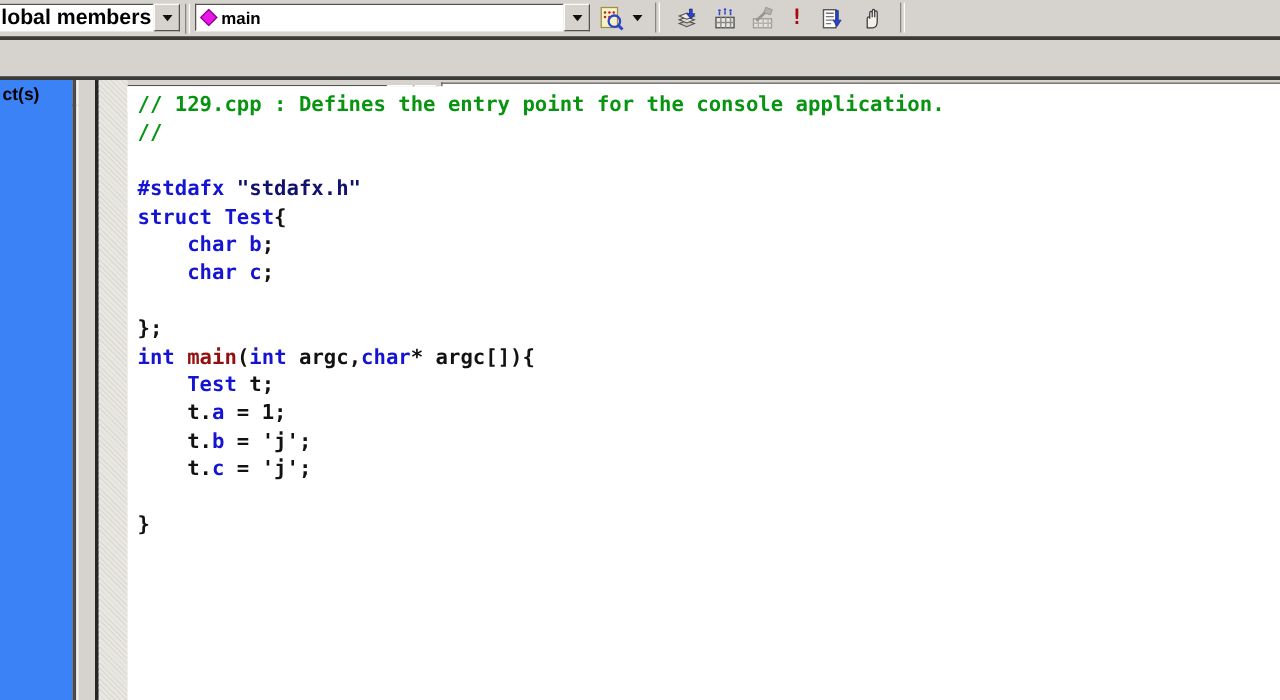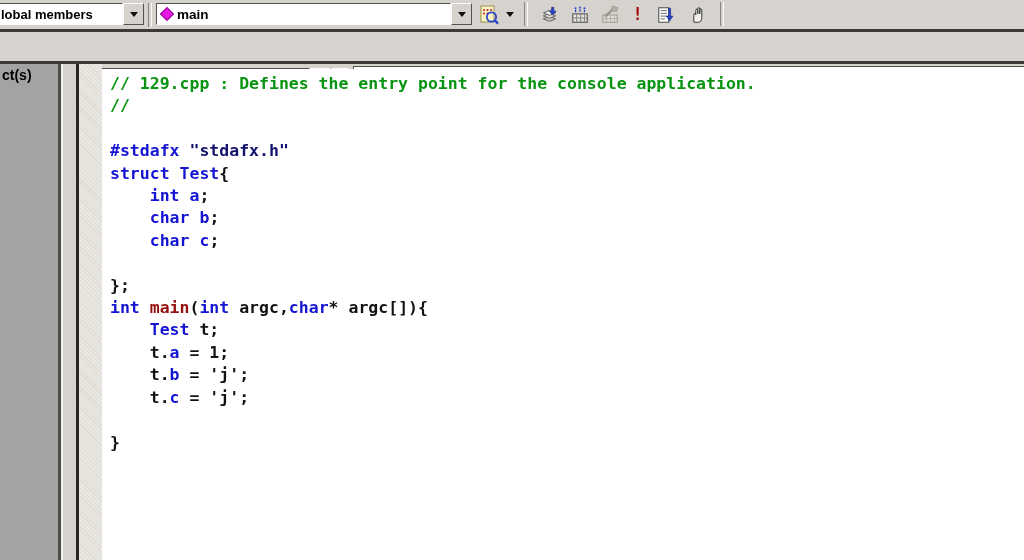--- a/index.html
+++ b/index.html
@@ -16,21 +16,21 @@
   .tri-up.sm{border-left-width:3px;border-right-width:3px;border-bottom-width:4px;}
   .vsep{width:2px;height:24px;border-left:1px solid #8a867e;border-right:1px solid #fdfcfa;}
   .center{display:flex;align-items:center;justify-content:center;}
 
   
   .toolbar-top{position:absolute;left:0;top:0;width:1024px;height:29px;background:#d6d3ce;border-bottom:3px solid #3a3a38;display:flex;align-items:center;}
   .combo{height:22px;display:flex;align-items:stretch;}
   .combo .text-zone{background:#fff;border:1px solid;border-color:#55524c #fdfcfa #fdfcfa #55524c;display:flex;align-items:center;overflow:hidden;white-space:nowrap;}
   .combo .drop-btn{width:19px;background:#d6d3ce;border:1px solid;border-color:#fdfcfa #55524c #55524c #fdfcfa;display:flex;align-items:center;justify-content:center;}
   .combo1{position:absolute;left:0;top:3px;width:144px;}
-  .combo1 .text-zone{width:124px;font-weight:bold;font-size:13px;padding-left:1px;border-left:none;}
+  .combo1 .text-zone{width:124px;font-weight:bold;font-size:17px;padding-left:1px;border-left:none;}
   .combo2{position:absolute;left:156px;top:3px;width:316px;}
   .combo2 .text-zone{flex:1;font-weight:bold;font-size:13.5px;padding-left:5px;gap:5px;}
   .diamond{width:8px;height:8px;background:#e618e6;border:1px solid #8d068d;transform:rotate(45deg);flex:0 0 auto;}
   .sep1{position:absolute;left:148px;top:3px;}
   .sep2{position:absolute;left:524px;top:2px;}
   .sep3{position:absolute;left:720px;top:2px;}
   .wizard-btn{position:absolute;left:476px;top:2px;width:26px;height:25px;}
   .wizard-drop{position:absolute;left:506px;top:12px;}
   .mini-btn{position:absolute;top:2px;width:27px;height:25px;}
   .excl{color:#a80808;font-weight:bold;font-size:17px;font-family:"DejaVu Sans Mono",monospace;line-height:1;}
@@ -43,21 +43,21 @@
   .close-glyph{font-weight:bold;font-size:11px;line-height:1;font-family:"Liberation Sans",sans-serif;color:#101010;}
   .combo3{position:absolute;left:100px;top:36px;width:231px;height:22px;display:flex;}
   .combo3 .text-zone{flex:1;background:#fff;border:1px solid;border-color:#55524c #fdfcfa #fdfcfa #55524c;display:flex;align-items:center;gap:6px;font-size:12.5px;padding-left:4px;white-space:nowrap;}
   .combo3 .drop-btn{width:19px;background:#d6d3ce;border:1px solid;border-color:#fdfcfa #55524c #55524c #fdfcfa;display:flex;align-items:center;justify-content:center;}
   .spinner{position:absolute;left:332px;top:36px;width:18px;height:22px;display:flex;flex-direction:column;}
   .spinner .sp{flex:1;display:flex;align-items:center;justify-content:center;}
   .func-field{position:absolute;left:353px;top:34px;width:671px;height:25px;background:#fff;border:1px solid;border-color:#55524c #fdfcfa #fdfcfa #55524c;border-right:none;display:flex;align-items:center;gap:7px;padding-left:7px;font-size:12.5px;white-space:nowrap;overflow:hidden;}
 
   
   .main{position:absolute;left:0;top:64px;width:1024px;height:496px;}
-  .ws-pane{position:absolute;left:0;top:0;width:58px;height:496px;background:#a3a3a3;}
+  .ws-pane{position:absolute;left:0;top:0;width:58px;height:496px;background:#3b82f6;}
   .ws-label{font-weight:bold;font-size:14px;color:#000;padding:3px 0 0 2px;white-space:nowrap;}
   .ws-border{position:absolute;left:58px;top:0;width:3px;height:496px;background:#4c4a46;}
   .ws-hl{position:absolute;left:61px;top:0;width:2px;height:496px;background:#f3f1ec;}
   .splitter{position:absolute;left:63px;top:0;width:13px;height:496px;background:#d6d3ce;}
   .ed-border{position:absolute;left:76px;top:0;width:3px;height:496px;background:#262624;}
   .ed-margin{position:absolute;left:79px;top:0;width:23px;height:496px;
     background-color:#e9e7e1;
     background-image:repeating-linear-gradient(45deg,#dedbd4 0 1px,transparent 1px 3px);}
   .code-area{position:absolute;left:102px;top:5px;right:0;height:496px;background:#ffffff;overflow:hidden;}
   .code-lines{padding:4px 0 0 8px;}
@@ -222,21 +222,20 @@
   <div class="splitter"></div>
   <div class="ed-border"></div>
   <div class="ed-margin"></div>
   <div class="code-area">
     <div class="code-lines">
         <div class="code-line"><span class="tok-comment">// 129.cpp : Defines the entry point for the console application.</span></div>
         <div class="code-line"><span class="tok-comment">//</span></div>
         <div class="code-line">&nbsp;</div>
         <div class="code-line"><span class="tok-keyword">#stdafx</span><span class="tok-plain"> </span><span class="tok-string">"stdafx.h"</span></div>
         <div class="code-line"><span class="tok-keyword">struct</span><span class="tok-plain"> </span><span class="tok-type">Test</span><span class="tok-plain">{</span></div>
-        <div class="code-line"><span class="tok-plain">    </span><span class="tok-keyword">int</span><span class="tok-plain"> </span><span class="tok-member">a</span><span class="tok-plain">;</span></div>
         <div class="code-line"><span class="tok-plain">    </span><span class="tok-keyword">char</span><span class="tok-plain"> </span><span class="tok-member">b</span><span class="tok-plain">;</span></div>
         <div class="code-line"><span class="tok-plain">    </span><span class="tok-keyword">char</span><span class="tok-plain"> </span><span class="tok-member">c</span><span class="tok-plain">;</span></div>
         <div class="code-line">&nbsp;</div>
         <div class="code-line"><span class="tok-plain">};</span></div>
         <div class="code-line"><span class="tok-keyword">int</span><span class="tok-plain"> </span><span class="tok-function">main</span><span class="tok-plain">(</span><span class="tok-keyword">int</span><span class="tok-plain"> argc,</span><span class="tok-keyword">char</span><span class="tok-plain">* argc[]){</span></div>
         <div class="code-line"><span class="tok-plain">    </span><span class="tok-type">Test</span><span class="tok-plain"> t;</span></div>
         <div class="code-line"><span class="tok-plain">    t.</span><span class="tok-member">a</span><span class="tok-plain"> = 1;</span></div>
         <div class="code-line"><span class="tok-plain">    t.</span><span class="tok-member">b</span><span class="tok-plain"> = 'j';</span></div>
         <div class="code-line"><span class="tok-plain">    t.</span><span class="tok-member">c</span><span class="tok-plain"> = 'j';</span></div>
         <div class="code-line">&nbsp;</div>

